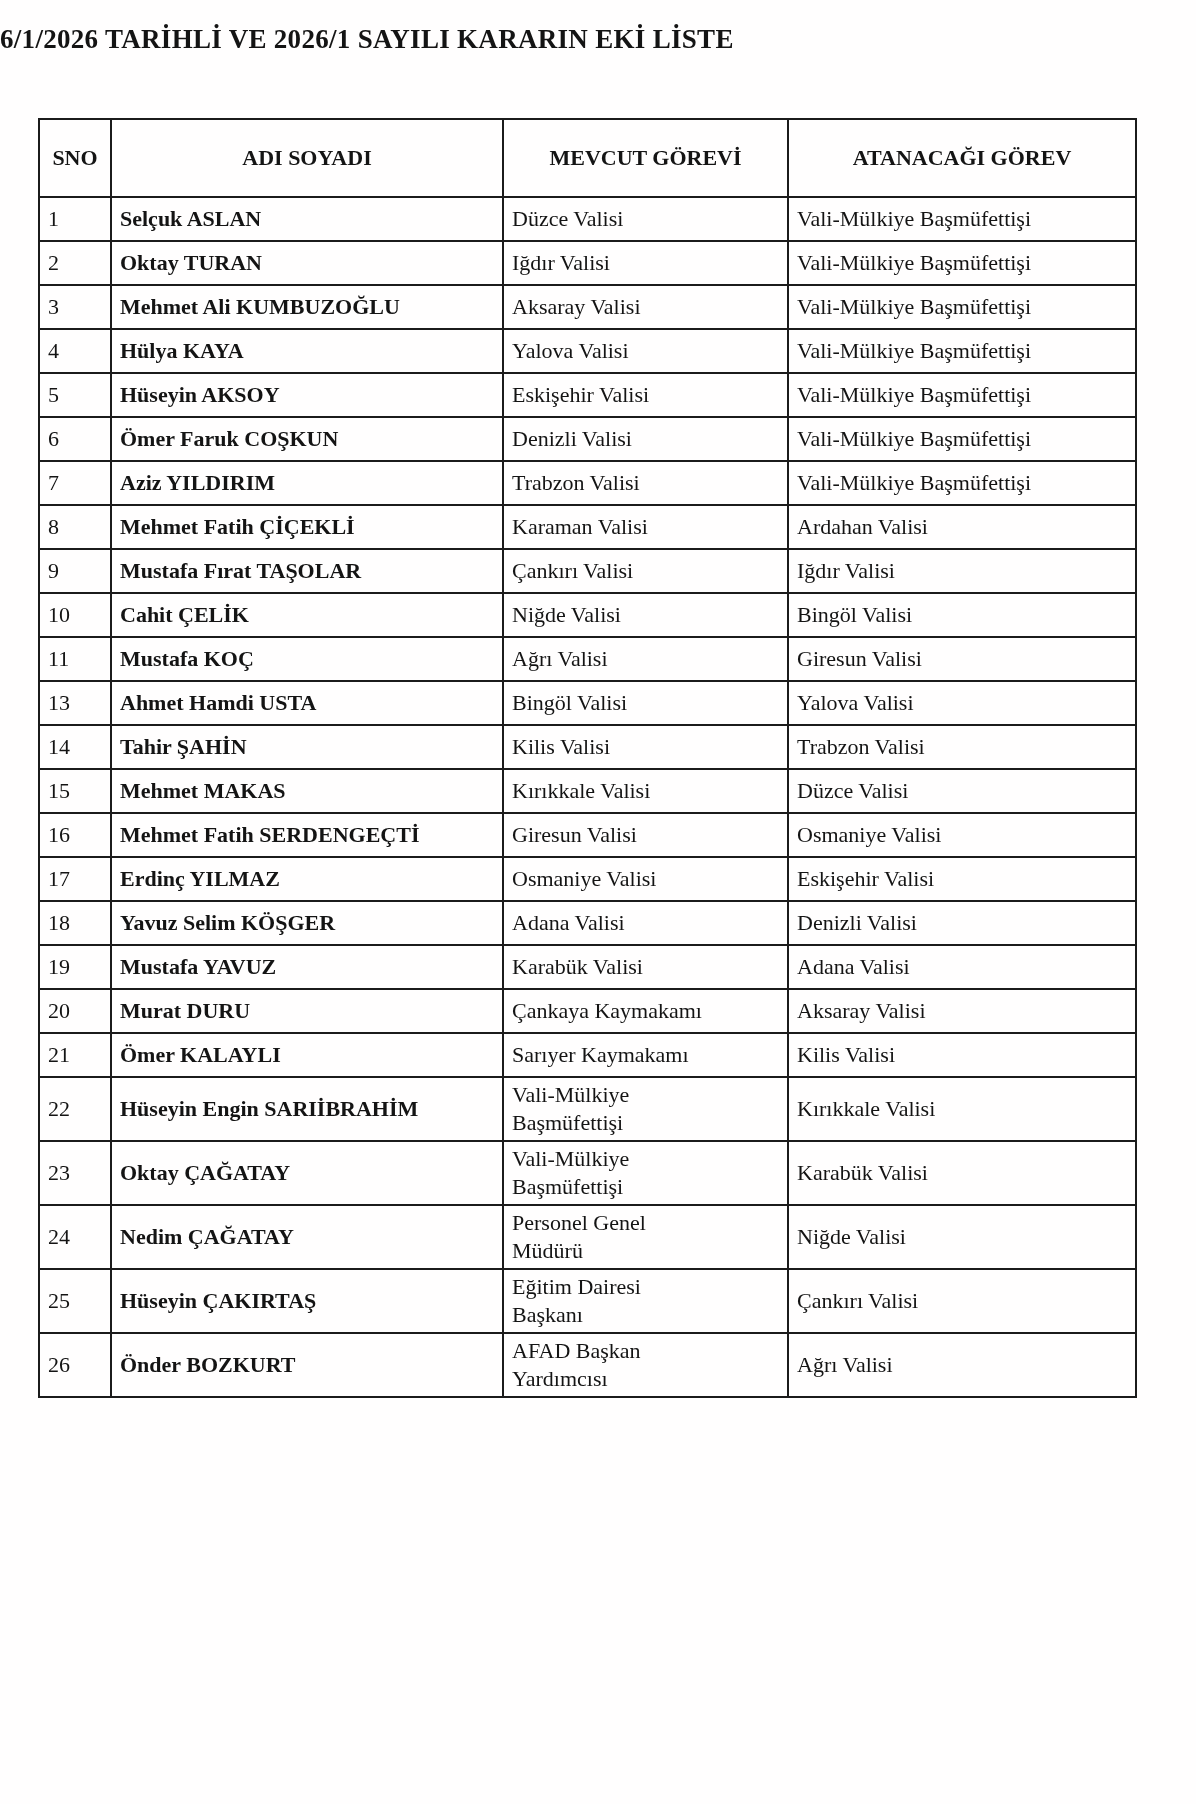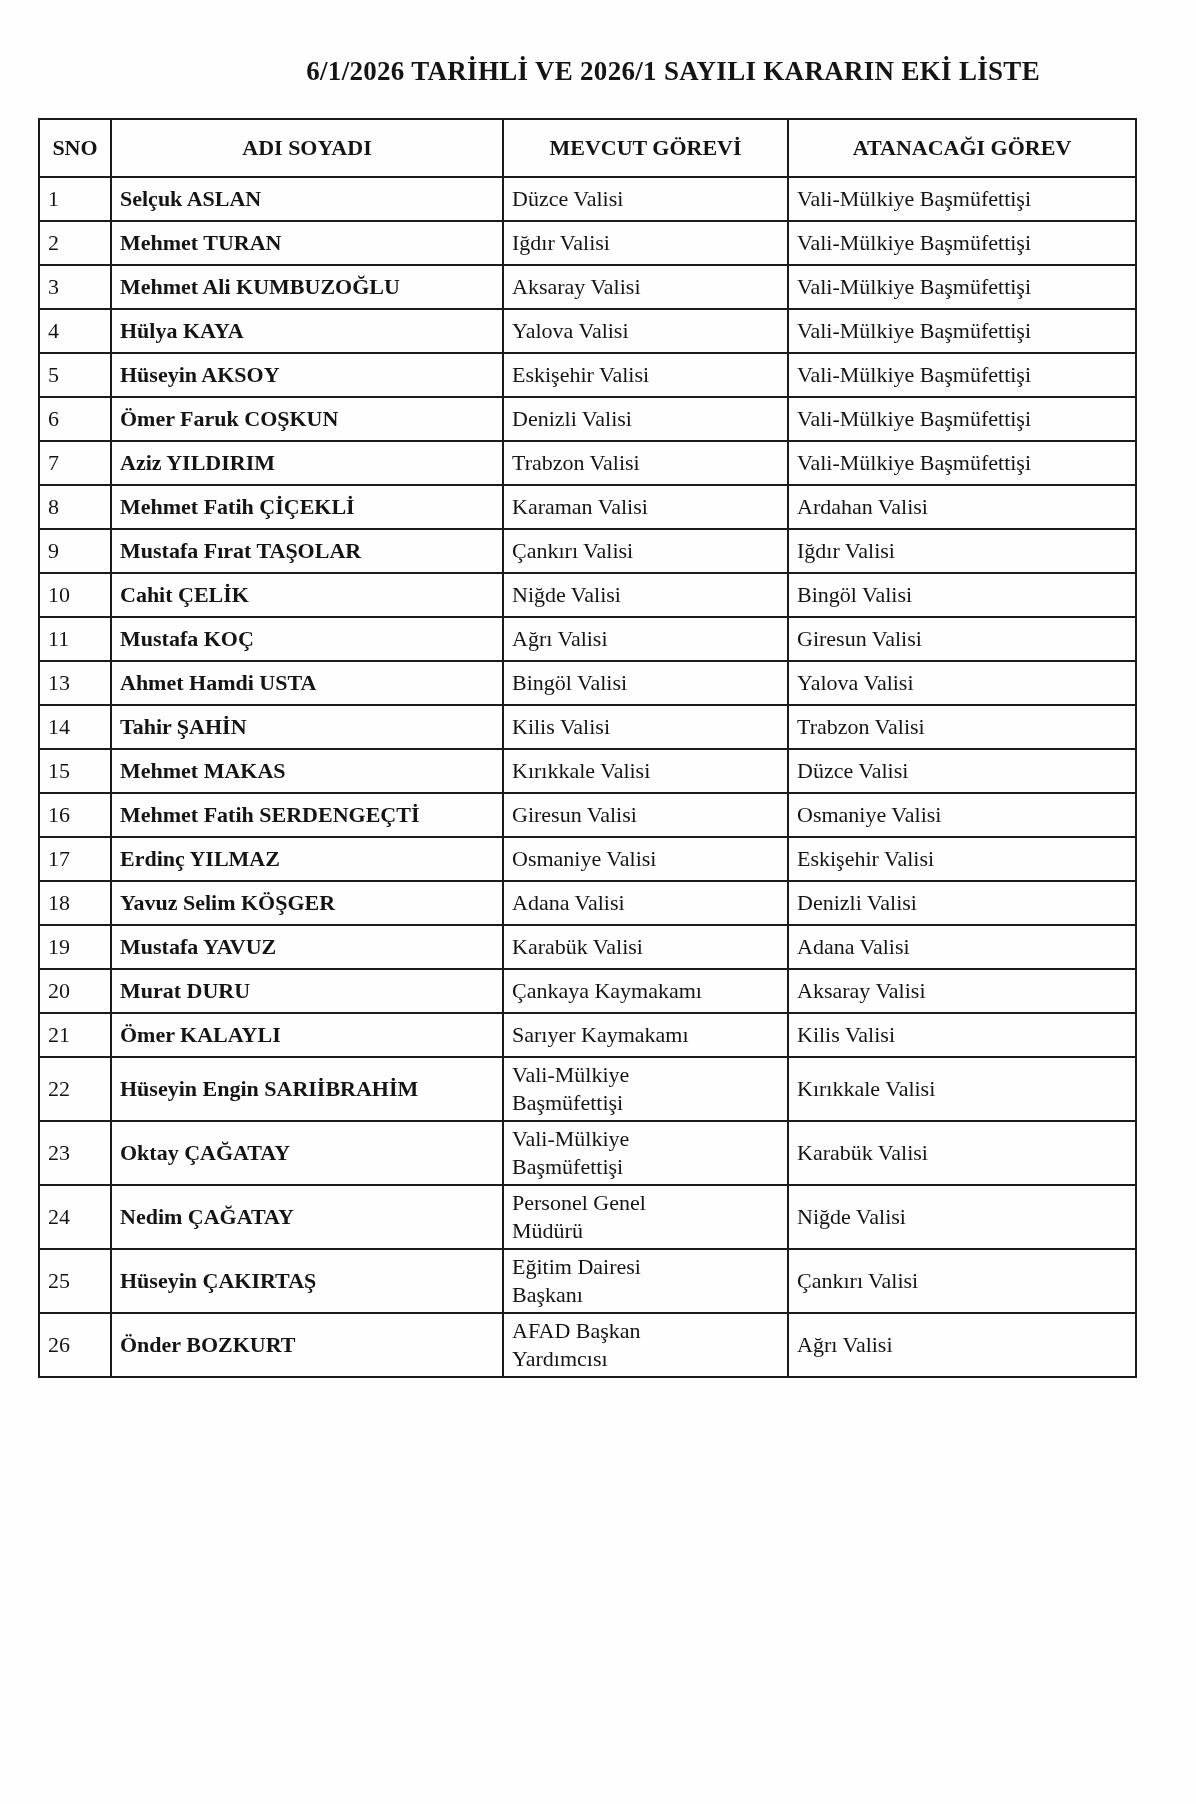--- a/index.html
+++ b/index.html
@@ -14,24 +14,24 @@
     color: var(--text-color, #141414);
     position: relative;
   }
   .page {
     position: absolute;
     inset: 0;
     background: var(--page-bg, #fffefe);
   }
   .doc-title {
     position: absolute;
-    top: 56px;
+    top: 24px;
     left: 0;
     width: 1040px;
-    text-align: right;
+    text-align: left;
     font-weight: bold;
     font-size: 27px;
     letter-spacing: 0.3px;
     white-space: nowrap;
   }
   table.list {
     position: absolute;
     left: 38px;
     top: 118px;
     width: 1097px;
@@ -44,21 +44,21 @@
     font-size: 22px;
     line-height: 28px;
     padding: 3px 8px;
     vertical-align: middle;
     overflow: hidden;
   }
   table.list th {
     font-weight: bold;
     text-align: center;
     height: 36px;
-    padding: 10px 4px;
+    padding: 20px 4px;
   }
   table.list td {
     height: 36px;
     text-align: left;
   }
   td.sno   { padding-left: 8px; }
   td.name  { padding-left: 10px; font-weight: bold; }
   td.current { white-space: pre-line; }
   col.c1 { width: 72px; }
   col.c2 { width: 392px; }
@@ -89,21 +89,21 @@
     </thead>
     <tbody>
         <tr>
           <td class="sno">1</td>
           <td class="name">Selçuk ASLAN</td>
           <td class="current">Düzce Valisi</td>
           <td class="next">Vali-Mülkiye Başmüfettişi</td>
         </tr>
         <tr>
           <td class="sno">2</td>
-          <td class="name">Mehmet TURAN</td>
+          <td class="name">Oktay TURAN</td>
           <td class="current">Iğdır Valisi</td>
           <td class="next">Vali-Mülkiye Başmüfettişi</td>
         </tr>
         <tr>
           <td class="sno">3</td>
           <td class="name">Mehmet Ali KUMBUZOĞLU</td>
           <td class="current">Aksaray Valisi</td>
           <td class="next">Vali-Mülkiye Başmüfettişi</td>
         </tr>
         <tr>

